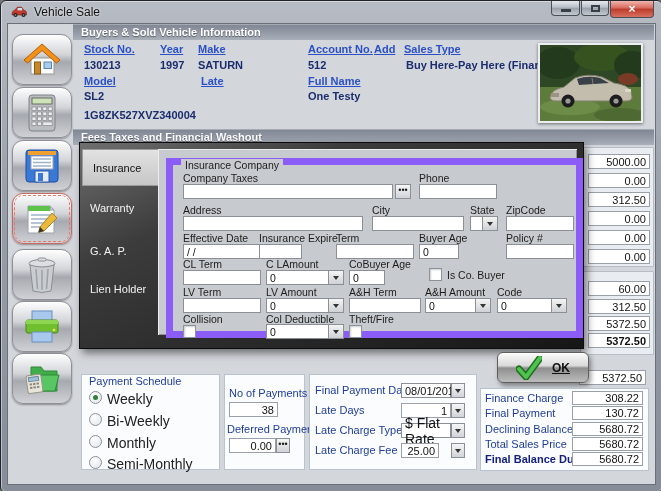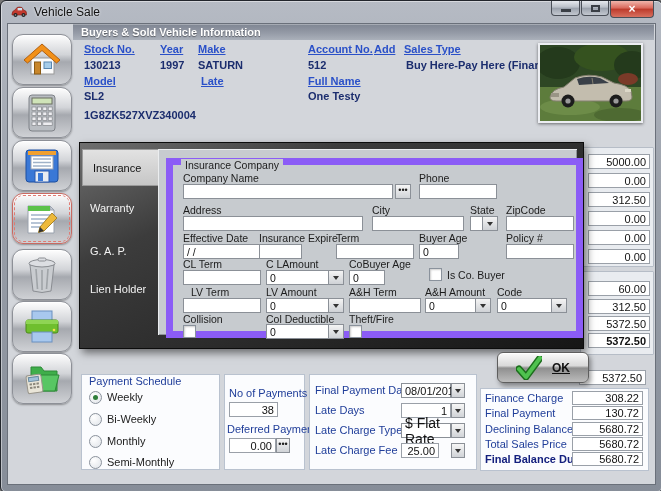--- a/index.html
+++ b/index.html
@@ -60,21 +60,21 @@
     border:1px solid #8b9097;box-sizing:border-box;font-size:9px;line-height:11px;text-align:center;color:#222;cursor:pointer;}
   .chk{position:absolute;width:13px;height:13px;background:#fff;border:1px solid #8a929c;box-sizing:border-box;
     box-shadow:inset 1px 1px 2px rgba(0,0,0,.2);cursor:pointer;}
   
   .bpanel{position:absolute;background:#fbfcfe;border:1px solid #b9c2cf;box-sizing:border-box;}
   .blbl{position:absolute;font-size:11px;color:#1f3d99;white-space:nowrap;}
   .radio{position:absolute;width:13px;height:13px;border-radius:50%;border:1px solid #8a929c;box-sizing:border-box;
     background:radial-gradient(circle at 35% 30%,#fff,#dfe3e8);cursor:pointer;}
   .radio .dot{position:absolute;left:3px;top:3px;width:5px;height:5px;border-radius:50%;background:#2f7e3a;display:none;}
   .radio.checked .dot{display:block;}
-  .rlbl{position:absolute;font-size:11px;color:#222;white-space:nowrap;}
+  .rlbl{position:absolute;font-size:14px;color:#222;white-space:nowrap;}
   .okbtn{position:absolute;left:496px;top:351px;width:90px;height:29px;border-radius:6px;cursor:pointer;
     background:linear-gradient(180deg,#fbfbfb 0%,#d9d9d9 44%,#8f8f8f 52%,#bcbcbc 100%);
     border:1px solid #5e5e5e;box-shadow:2px 3px 5px rgba(0,0,0,.4),inset 0 1px 0 #fff;
     display:flex;align-items:center;justify-content:center;gap:10px;}
   .okbtn span{font-size:12px;font-weight:bold;color:#111;}
   .okbtn span u{text-decoration:underline;}
 </style>
 </head>
 <body>
 
@@ -243,20 +243,21 @@
       <line x1="52" y1="33" x2="53" y2="39" stroke="#847f70"></line>
       <rect x="11" y="48" width="8" height="4" fill="#9a9486"></rect>
         <rect x="85" y="44" width="6" height="3" fill="#ddd8c8"></rect>
       <circle cx="28" cy="56" r="6.5" fill="#1c1c1c"></circle>
         <circle cx="76" cy="56" r="6.5" fill="#1c1c1c"></circle>
       <circle cx="28" cy="56" r="2.6" fill="#9a9a9a"></circle>
         <circle cx="76" cy="56" r="2.6" fill="#9a9a9a"></circle>
     </svg>
   </div>
 
+  <div class="hdr" style="left:72px;top:128px;width:581px">Fees Taxes and Financial Washout</div>
 
   <div class="wpanel" style="left:579px;top:146px;width:74px;height:120px"></div>
   <div class="vbox" style="left:587px;top:153px;width:62px">
       <span>5000.00</span>
     </div>
   <div class="vbox" style="left:587px;top:172px;width:62px">
       <span>0.00</span>
     </div>
   <div class="vbox" style="left:587px;top:191px;width:62px">
       <span>312.50</span>
@@ -294,21 +295,21 @@
         <span>Insurance</span>
       </div>
     <div class="tabtxt" style="top:59px">Warranty</div>
     <div class="tabtxt" style="top:102px">G. A. P.</div>
     <div class="tabtxt" style="top:140px">Lien Holder</div>
 
     <div class="dlg-content">
       <div class="grp">
         <span class="grp-title">Insurance Company</span>
 
-        <span class="flbl" style="left:10px;top:7px">Company Name</span>
+        <span class="flbl" style="left:10px;top:7px">Company Taxes</span>
         <div class="txt" style="left:10px;top:19px;width:210px">
             <span></span>
           </div>
         <div class="dots-btn" style="left:222px;top:19px">•••</div>
         <span class="flbl" style="left:246px;top:7px">Phone</span>
         <div class="txt" style="left:246px;top:19px;width:78px">
             <span></span>
           </div>
 
         <span class="flbl" style="left:10px;top:39px">Address</span>
@@ -364,21 +365,21 @@
               <div class="tri"></div>
             </div>
           </div>
         <span class="flbl" style="left:176px;top:93px">CoBuyer Age</span>
         <div class="txt" style="left:176px;top:105px;width:36px">
             <span>0</span>
           </div>
         <div class="chk" style="left:256px;top:103px"></div>
         <span class="flbl" style="left:274px;top:104px">Is Co. Buyer</span>
 
-        <span class="flbl" style="left:18px;top:121px">LV Term</span>
+        <span class="flbl" style="left:10px;top:121px">LV Term</span>
         <div class="txt" style="left:10px;top:133px;width:78px">
             <span></span>
           </div>
         <span class="flbl" style="left:93px;top:121px">LV Amount</span>
         <div class="txt" style="left:93px;top:133px;width:78px">
             <span>0</span>
             <div class="arrow-btn">
               <div class="tri"></div>
             </div>
           </div>

